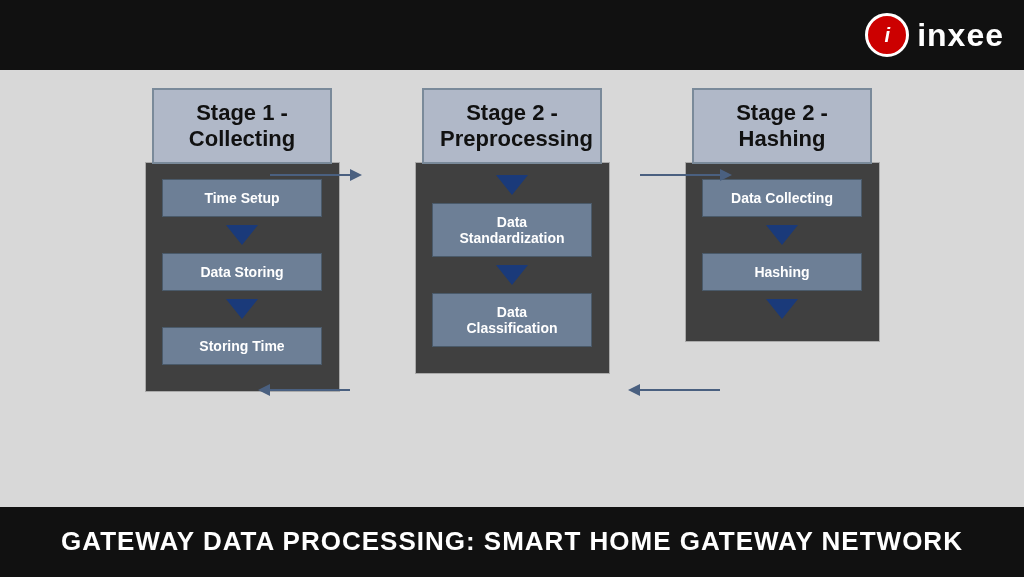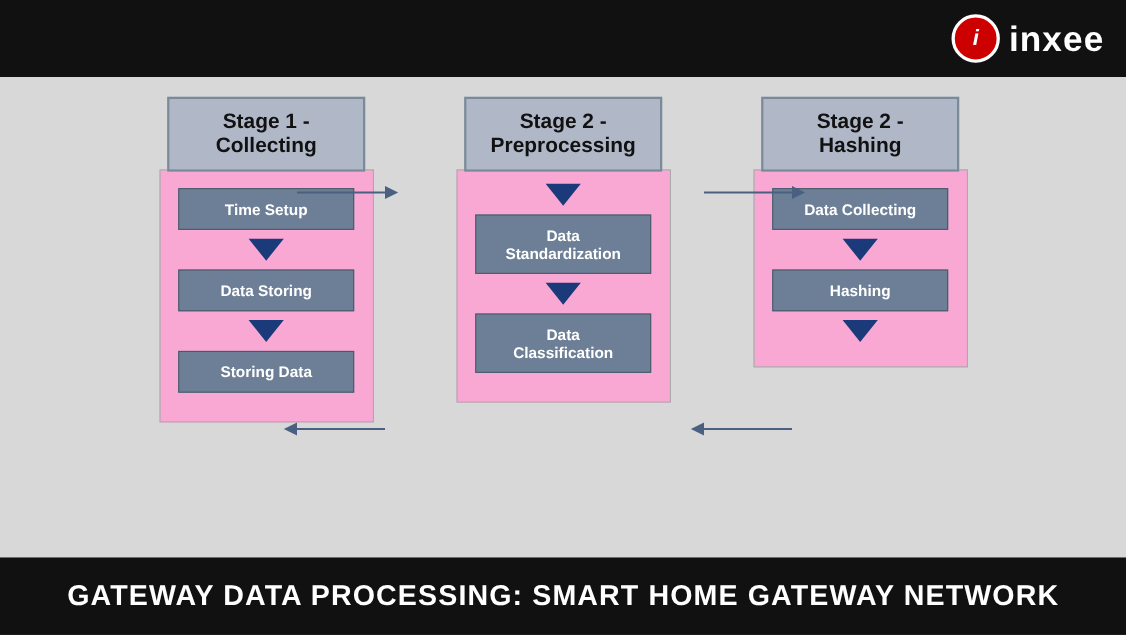--- a/index.html
+++ b/index.html
@@ -74,31 +74,31 @@
       width: 230px;
       position: relative;
     }
 
     
     .stage-header {
       background: #b0b8c8;
       border: 2px solid #7a8a9a;
       padding: 10px 16px;
       text-align: center;
-      font-size: 19px;
+      font-size: 22px;
       font-weight: bold;
       color: #111;
       width: 180px;
       margin-bottom: 0;
       z-index: 2;
     }
 
     
     .flow-card {
-      background: #f9a8d4;
+      background: #404040;
       border: 1px solid #aaa;
       width: 195px;
       display: flex;
       flex-direction: column;
       align-items: center;
       padding: 10px 10px 20px 10px;
       gap: 0;
       position: relative;
       margin-top: -2px;
     }
@@ -169,21 +169,21 @@
 
 <div class="main-content">
 
   <div class="flow-column">
     <div class="stage-header">Stage 1 -<br>Collecting</div>
     <div class="flow-card">
       <div class="step-box">Time Setup</div>
       <div class="arrow-down"></div>
       <div class="step-box">Data Storing</div>
       <div class="arrow-down"></div>
-      <div class="step-box">Storing Data</div>
+      <div class="step-box">Storing Time</div>
     </div>
   </div>
 
   <div class="flow-column">
     <div class="stage-header">Stage 2 -<br>Preprocessing</div>
     <div class="flow-card">
       <div class="arrow-down"></div>
       <div class="step-box">Data<br>Standardization</div>
       <div class="arrow-down"></div>
       <div class="step-box">Data<br>Classification</div>

